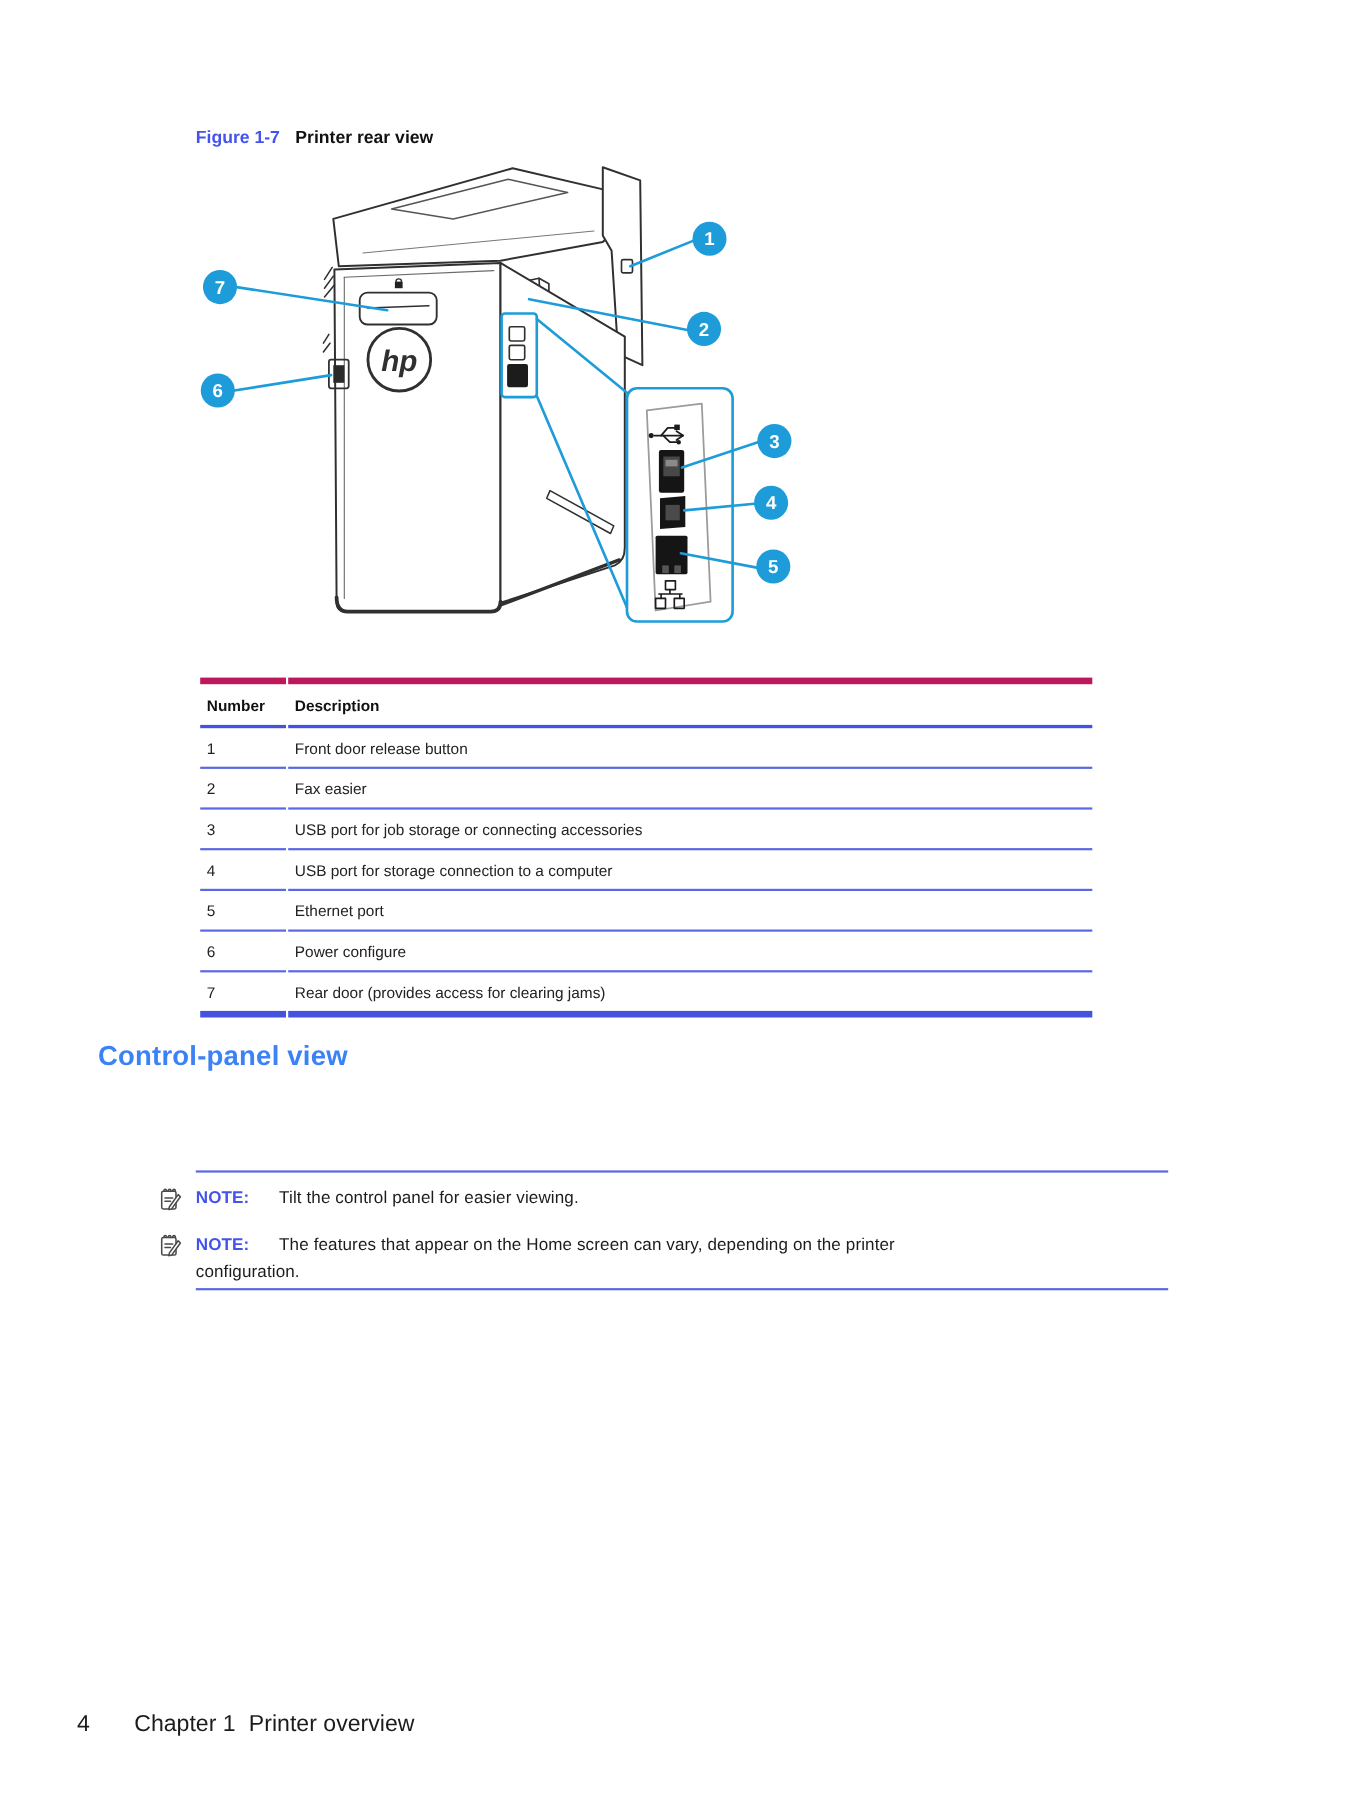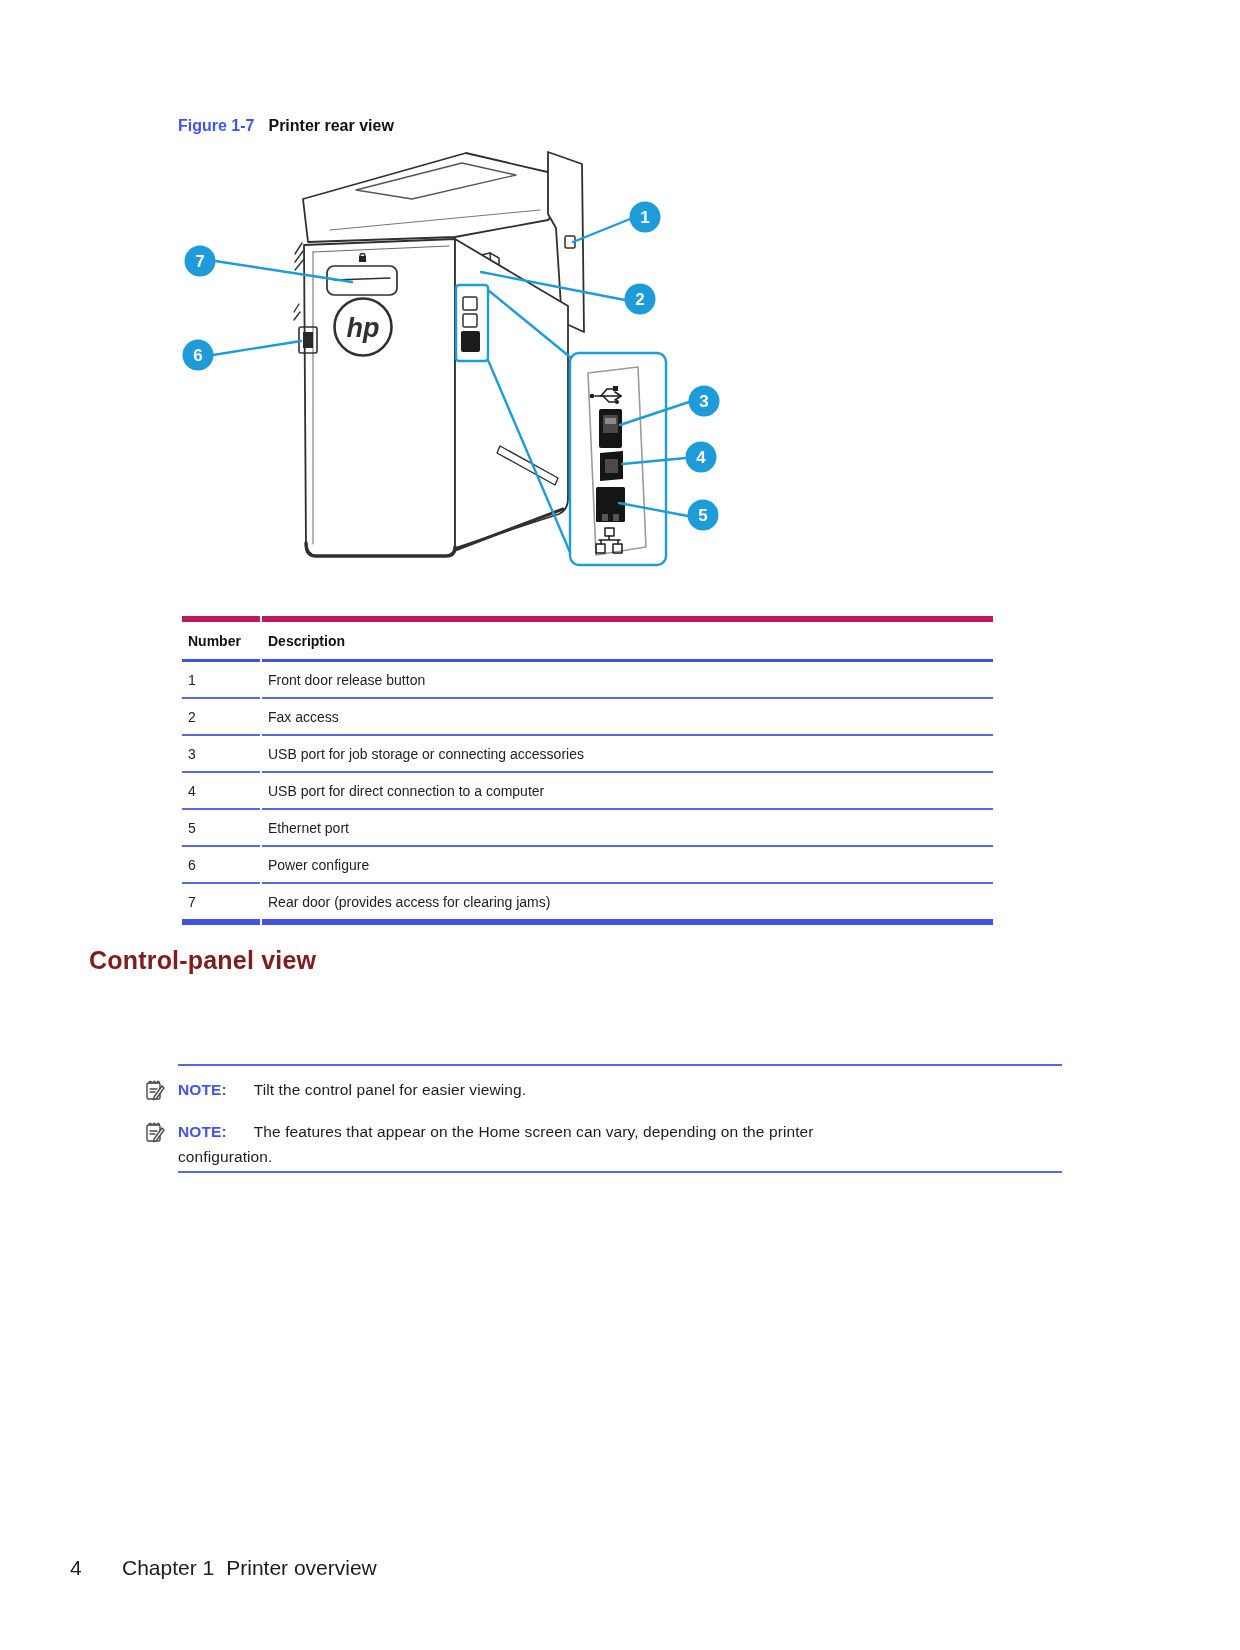--- a/index.html
+++ b/index.html
@@ -24,21 +24,21 @@
     padding:11px 0 10px 6px;
   }
   .ports-table td{
     border-bottom:2px solid #5A68E6;padding:10px 0 9px 6px;color:#222;
   }
   .ports-table tr.last td{border-bottom:6px solid #4353DF;}
   .col-num{width:78px;}
   
   .section-heading{
     position:absolute;left:89px;top:946px;font-size:25px;font-weight:600;
-    color:#7f1d1d;letter-spacing:.2px;
+    color:#3b82f6;letter-spacing:.2px;
   }
   .body-par{
     position:absolute;left:178px;top:999px;width:745px;font-size:15.5px;
     line-height:25px;letter-spacing:.1px;color:#1c1c1c;
   }
   .rule{position:absolute;left:178px;width:884px;height:2px;background:#5A68E6;}
   .rule-top{top:1064px;}
   .rule-bottom{top:1171px;}
   .note{position:absolute;left:144px;display:flex;align-items:flex-start;}
   .note-1{top:1077px;}
@@ -228,29 +228,29 @@
         <th>Description</th>
       </tr>
     </thead>
     <tbody>
       <tr>
         <td>1</td>
         <td>Front door release button</td>
       </tr>
       <tr>
         <td>2</td>
-        <td>Fax access</td>
+        <td>Fax easier</td>
       </tr>
       <tr>
         <td>3</td>
         <td>USB port for job storage or connecting accessories</td>
       </tr>
       <tr>
         <td>4</td>
-        <td>USB port for direct connection to a computer</td>
+        <td>USB port for storage connection to a computer</td>
       </tr>
       <tr>
         <td>5</td>
         <td>Ethernet port</td>
       </tr>
       <tr>
         <td>6</td>
         <td>Power configure</td>
       </tr>
       <tr class="last">

